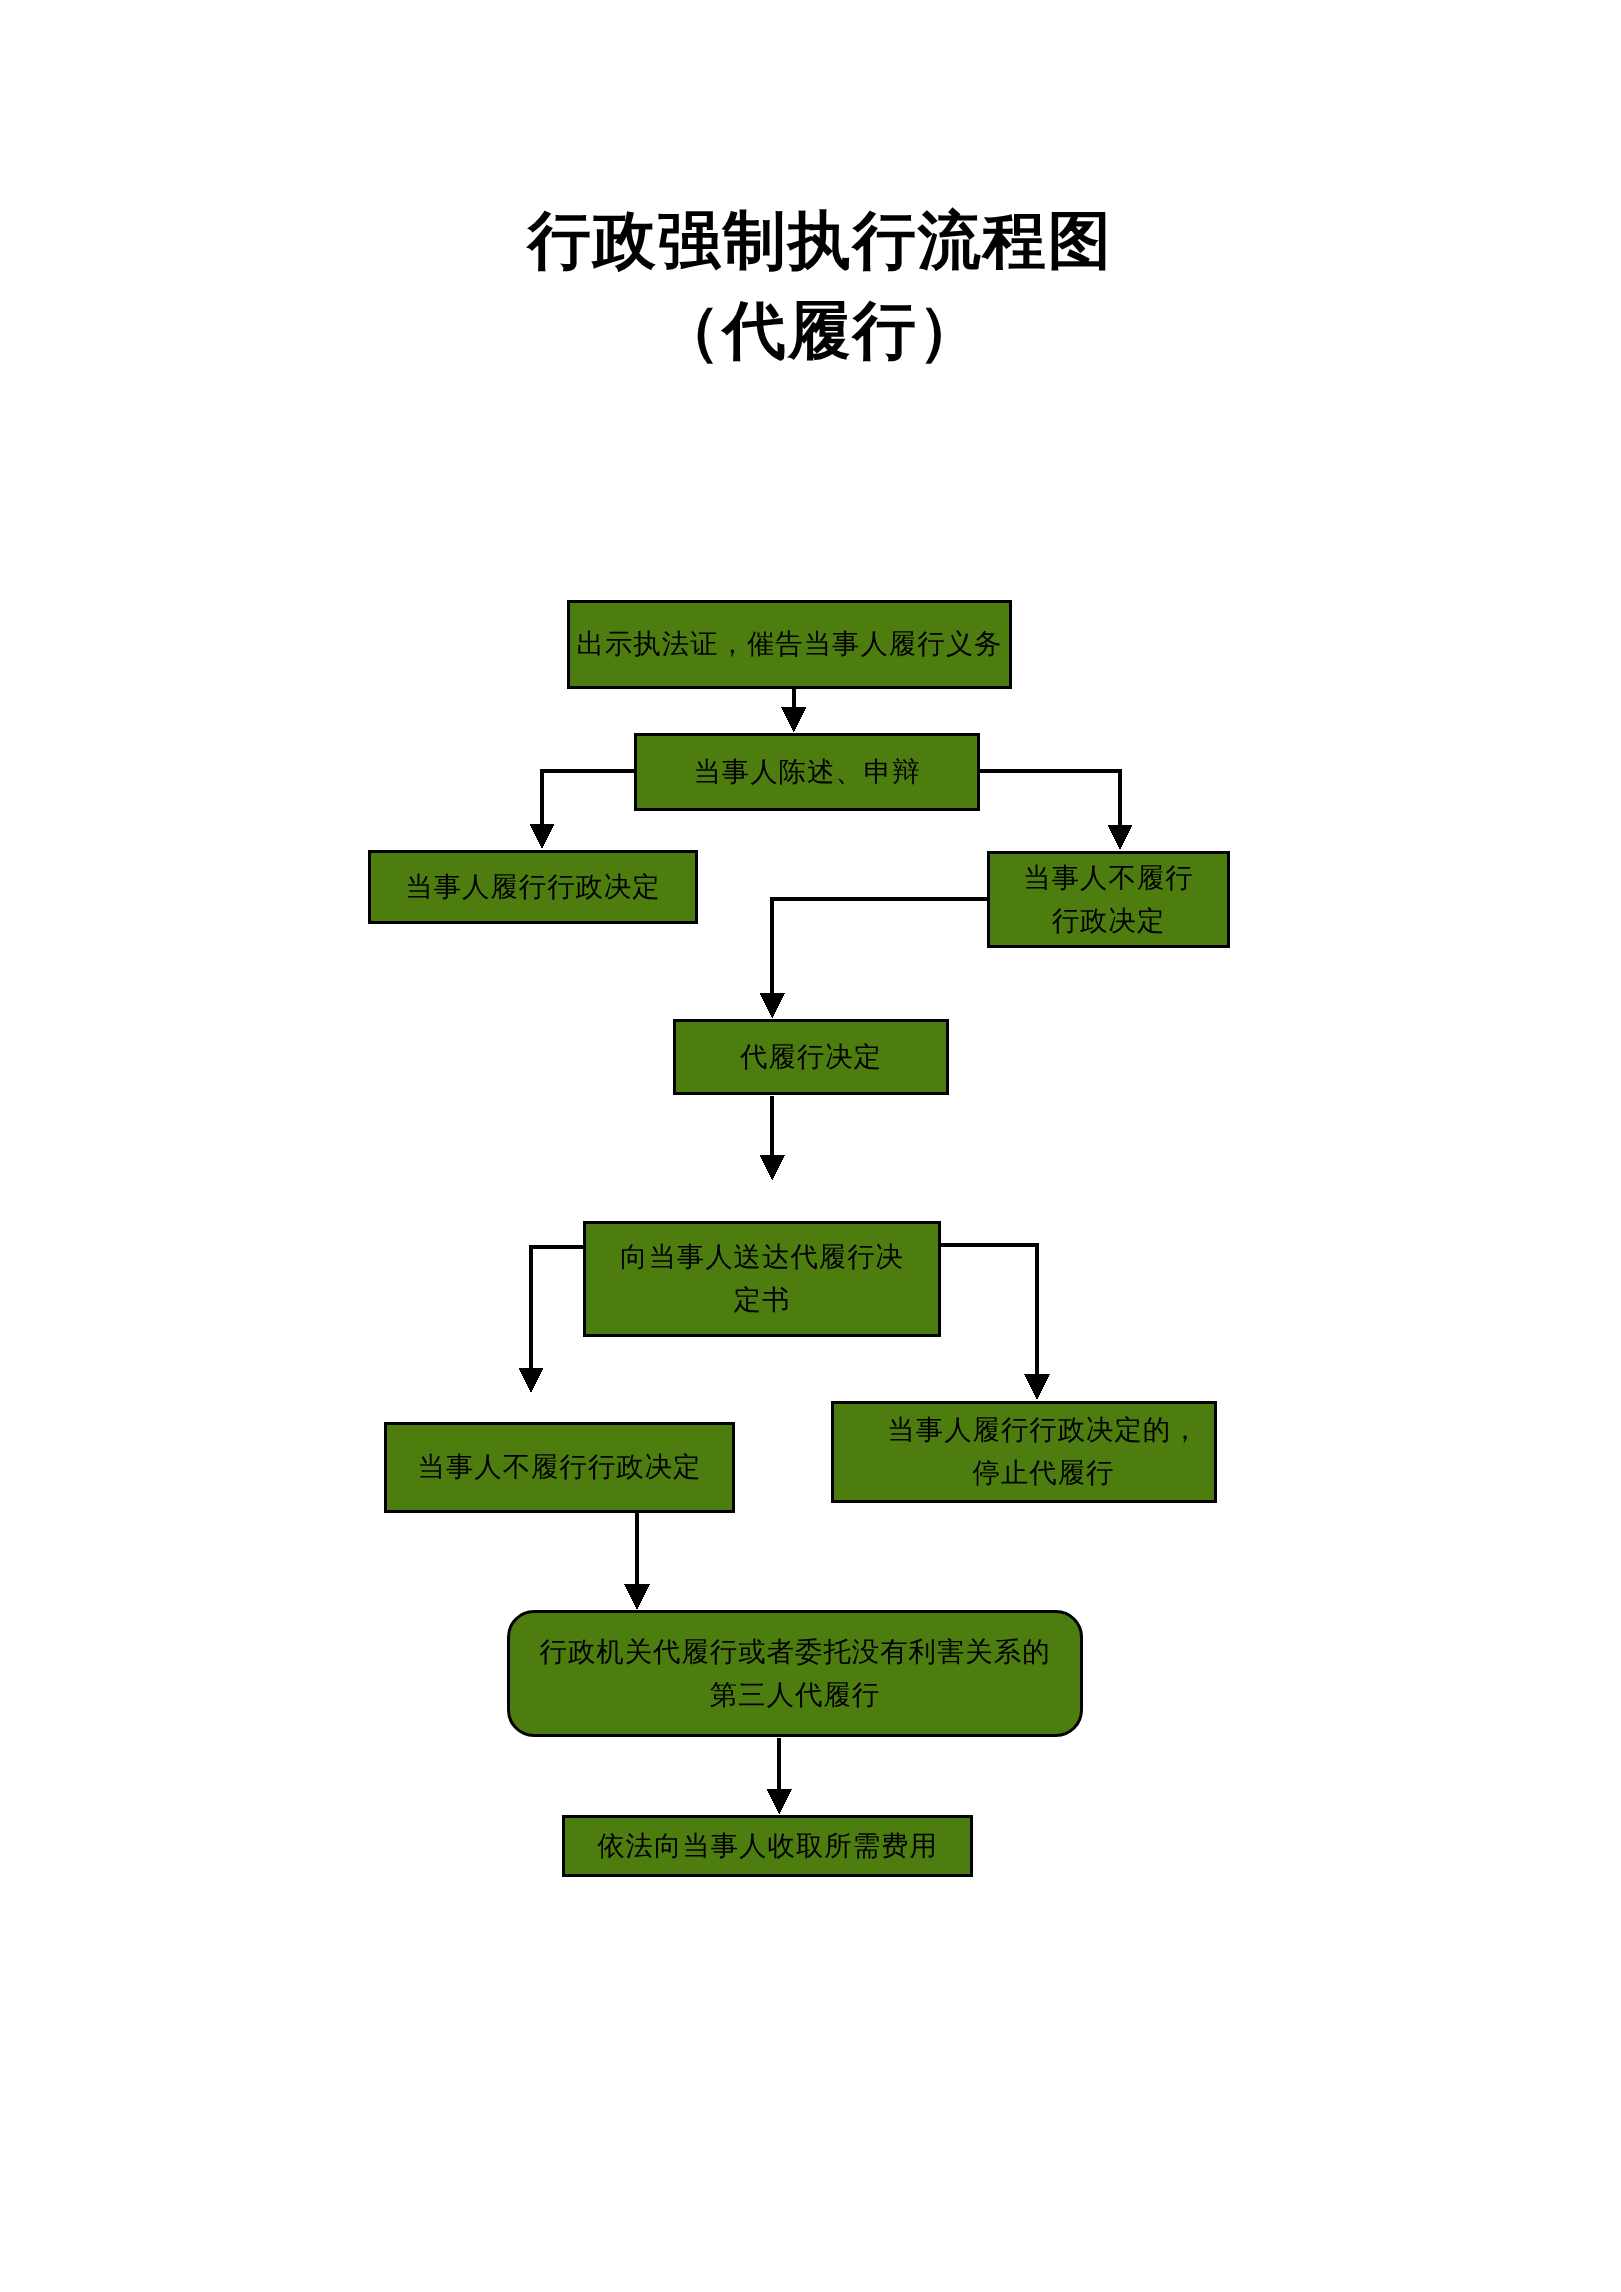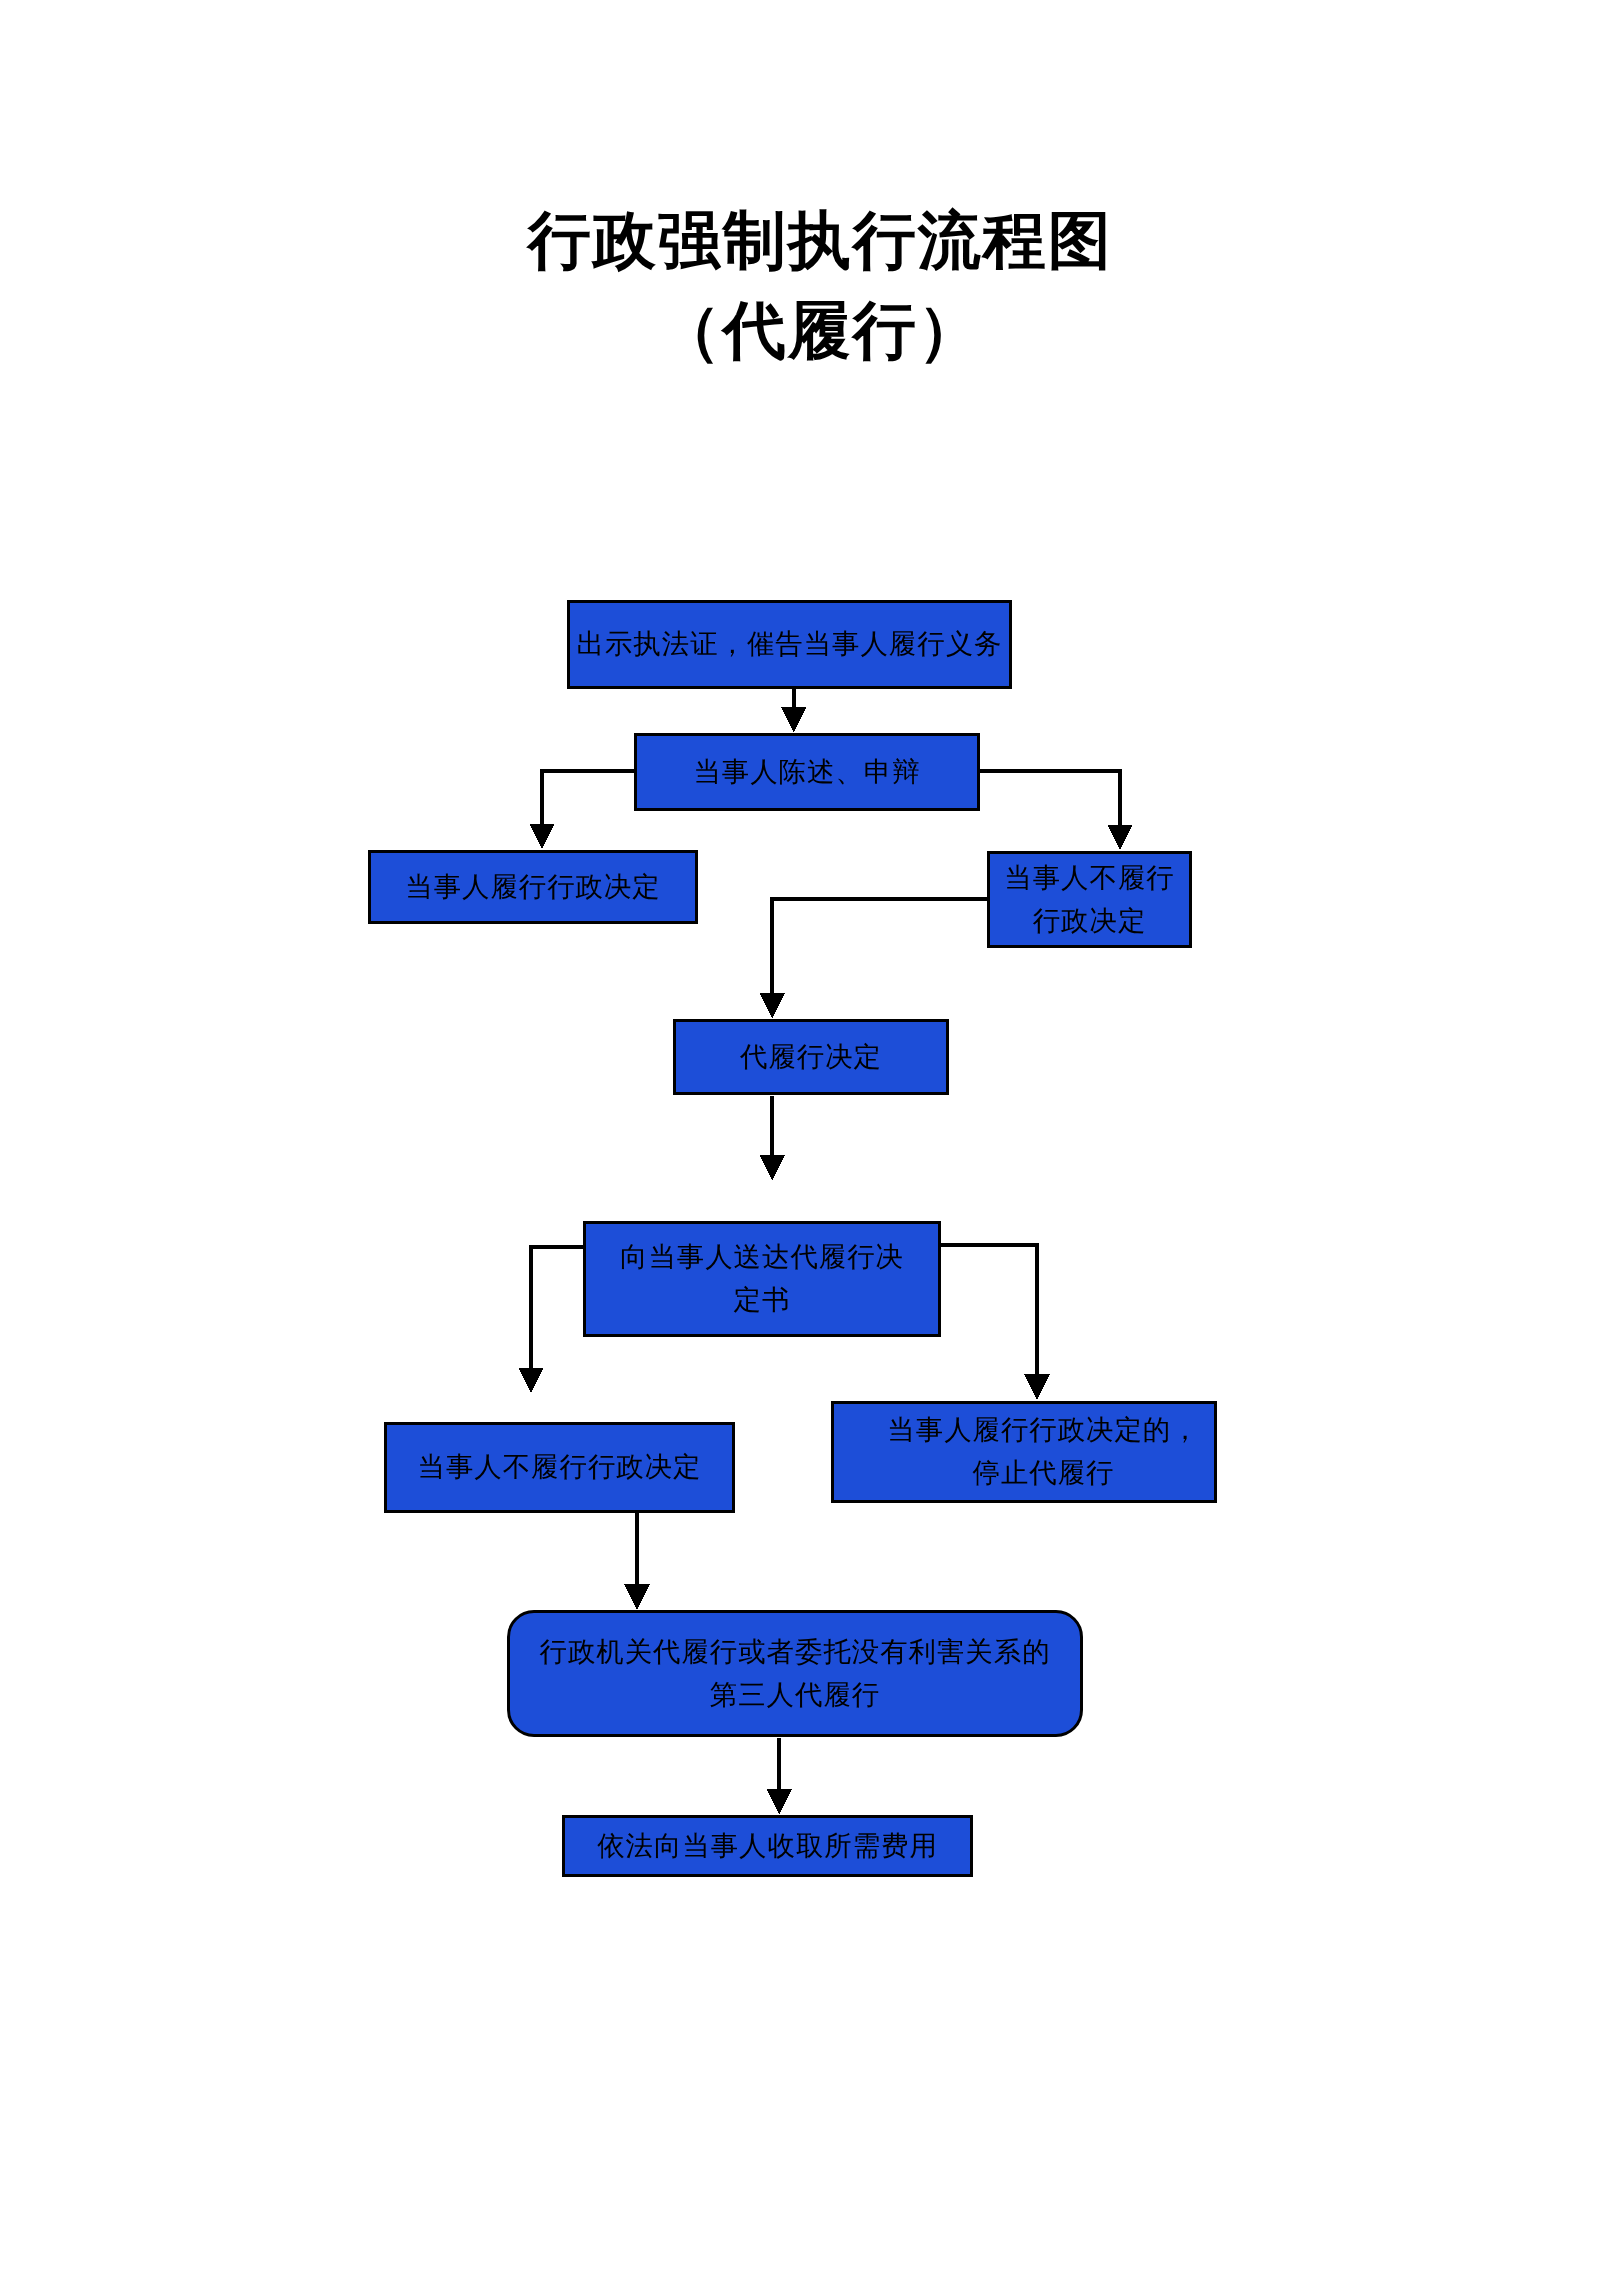--- a/index.html
+++ b/index.html
@@ -34,21 +34,21 @@
     top: 0;
     left: 0;
     width: 1621px;
     height: 2293px;
     shape-rendering: crispEdges;
   }
   .box {
     position: absolute;
     box-sizing: border-box;
     border: 3.9px solid #000000;
-    background: #1d4ed8;
+    background: #4d7c0f;
     display: flex;
     align-items: center;
     justify-content: center;
     text-align: center;
     font-size: 27.4px;
     line-height: 43px;
     letter-spacing: 1px;
     white-space: pre-line;
   }
 </style>
@@ -106,21 +106,21 @@
   </div>
 
   <div class="box" style="left:634px; top:733px; width:346px; height:78px;">
     <span>当事人陈述、申辩</span>
   </div>
 
   <div class="box" style="left:368px; top:850px; width:330px; height:74px;">
     <span>当事人履行行政决定</span>
   </div>
 
-  <div class="box" style="left:987px; top:851px; width:205px; height:97px;">
+  <div class="box" style="left:987px; top:851px; width:243px; height:97px;">
     <span>当事人不履行
 行政决定</span>
   </div>
 
   <div class="box" style="left:629px; top:1019px; width:276px; height:76px;margin-left:44px;">
     <span>代履行决定</span>
   </div>
 
   <div class="box" style="left:583px; top:1181px; width:358px; height:116px;margin-top:40px;">
     <span>向当事人送达代履行决

